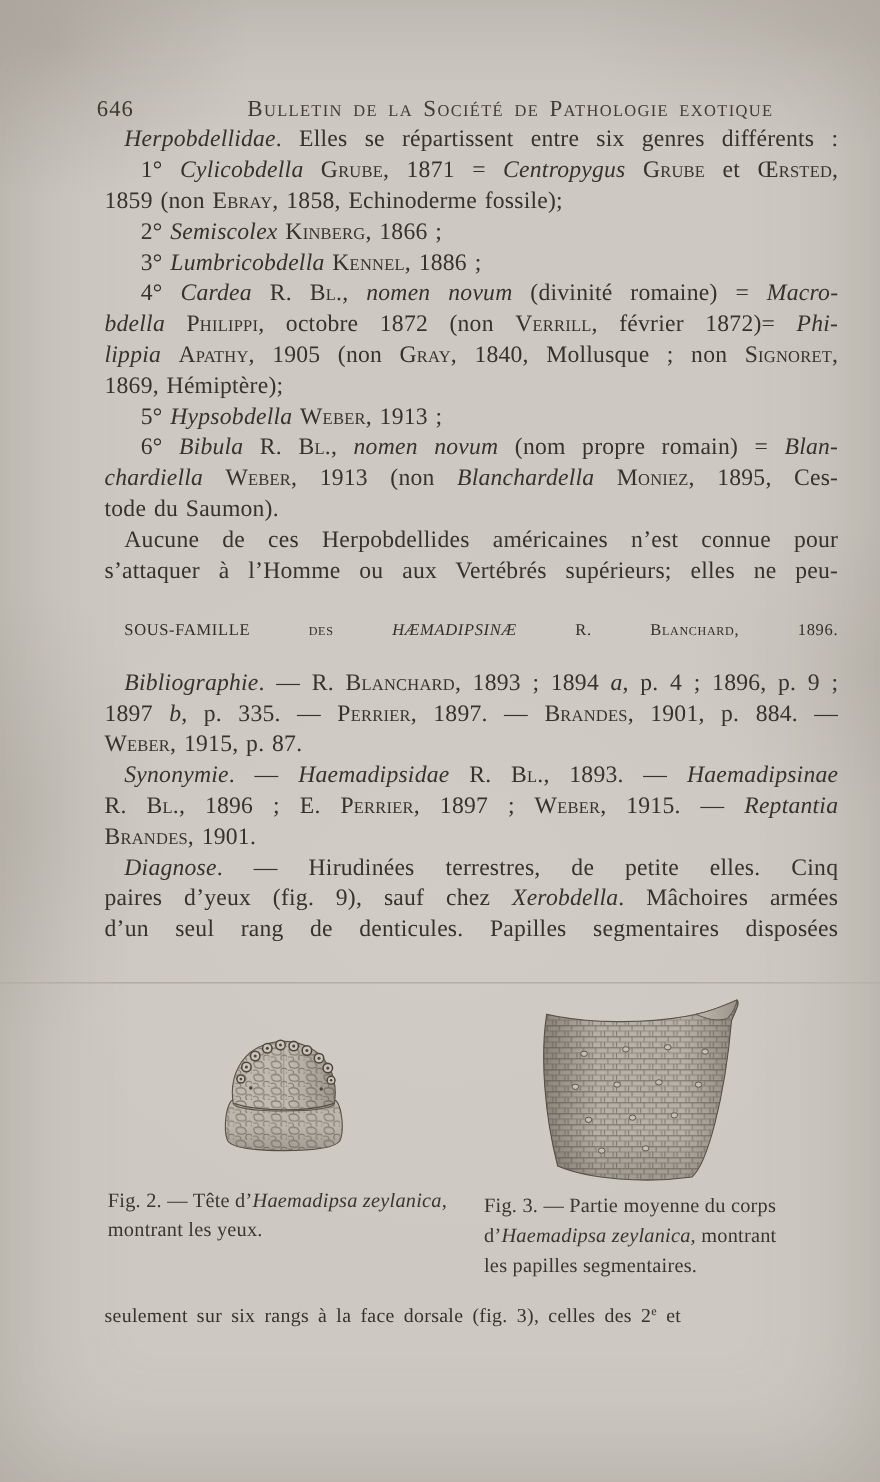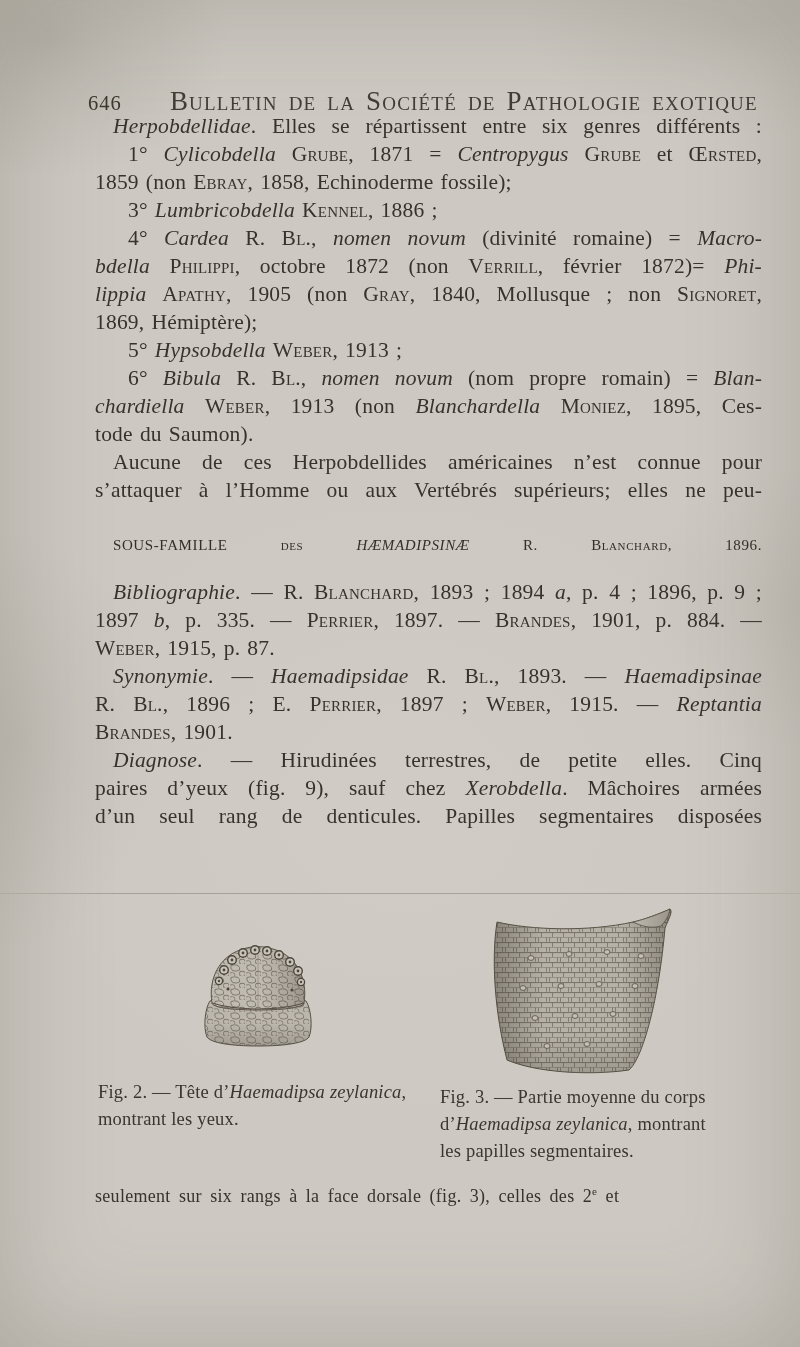--- a/index.html
+++ b/index.html
@@ -14,21 +14,21 @@
       radial-gradient(ellipse 240px 200px at 99% 45%, rgba(105,97,84,0.08), transparent 70%),
       radial-gradient(ellipse 600px 500px at 50% 60%, rgba(255,255,250,0.06), transparent 70%);
     box-shadow: inset 0 0 110px rgba(95,88,75,0.30);
     font-family:"Liberation Serif","DejaVu Serif",serif;
     color:#37332c;
   }
   
   .hdr{position:absolute;top:74px;left:88px;width:672px;display:flex;align-items:baseline;margin-top:12px;}
   .pagenum{font-size:20.5px;letter-spacing:1px;color:#3c3830;}
   .jtitle{flex:1;text-align:center;padding-left:46px;font-variant:small-caps;
-          font-size:27px;letter-spacing:1.2px;word-spacing:3px;color:#413d35;}
+          font-size:21px;letter-spacing:1.2px;word-spacing:3px;color:#413d35;}
   
   .bodytext{position:absolute;top:112px;left:95px;width:667px;
             font-size:21.5px;line-height:28px;letter-spacing:0.2px;word-spacing:1.5px;}
   .line{height:28px;white-space:pre-wrap;}
   .just{text-align:justify;text-align-last:justify;}
   .ind1{padding-left:18px;}
   .ind2{padding-left:33px;}
   .heading{margin:26px 0 18px;font-size:15px;line-height:30px;height:30px;letter-spacing:0.6px;color:#332f28;}
   .i{font-style:italic;}
   .sc{font-variant:small-caps;}
@@ -56,20 +56,21 @@
 
   <div class="hdr">
     <span class="pagenum">646</span>
     <span class="jtitle">Bulletin de la Société de Pathologie exotique</span>
   </div>
 
   <div class="bodytext">
       <div class="line just ind1"><span class="i">Herpobdellidae</span><span>. Elles se répartissent entre six genres différents :</span></div>
       <div class="line just ind2"><span>1° </span><span class="i">Cylicobdella</span><span> </span><span class="sc">Grube</span><span>, 1871 = </span><span class="i">Centropygus</span><span> </span><span class="sc">Grube</span><span> et </span><span class="sc">Œrsted</span><span>,</span></div>
       <div class="line"><span>1859 (non </span><span class="sc">Ebray</span><span>, 1858, Echinoderme fossile);</span></div>
+      <div class="line ind2"><span>2° </span><span class="i">Semiscolex</span><span> </span><span class="sc">Kinberg</span><span>, 1866 ;</span></div>
       <div class="line ind2"><span>3° </span><span class="i">Lumbricobdella</span><span> </span><span class="sc">Kennel</span><span>, 1886 ;</span></div>
       <div class="line just ind2"><span>4° </span><span class="i">Cardea</span><span> R. </span><span class="sc">Bl.</span><span>, </span><span class="i">nomen novum</span><span> (divinité romaine) = </span><span class="i">Macro-</span></div>
       <div class="line just"><span class="i">bdella</span><span> </span><span class="sc">Philippi</span><span>, octobre 1872 (non </span><span class="sc">Verrill</span><span>, février 1872)= </span><span class="i">Phi-</span></div>
       <div class="line just"><span class="i">lippia</span><span> </span><span class="sc">Apathy</span><span>, 1905 (non </span><span class="sc">Gray</span><span>, 1840, Mollusque ; non </span><span class="sc">Signoret</span><span>,</span></div>
       <div class="line"><span>1869, Hémiptère);</span></div>
       <div class="line ind2"><span>5° </span><span class="i">Hypsobdella</span><span> </span><span class="sc">Weber</span><span>, 1913 ;</span></div>
       <div class="line just ind2"><span>6° </span><span class="i">Bibula</span><span> R. </span><span class="sc">Bl.</span><span>, </span><span class="i">nomen novum</span><span> (nom propre romain) = </span><span class="i">Blan-</span></div>
       <div class="line just"><span class="i">chardiella</span><span> </span><span class="sc">Weber</span><span>, 1913 (non </span><span class="i">Blanchardella</span><span> </span><span class="sc">Moniez</span><span>, 1895, Ces-</span></div>
       <div class="line"><span>tode du Saumon).</span></div>
       <div class="line just ind1"><span>Aucune de ces Herpobdellides américaines n’est connue pour</span></div>

